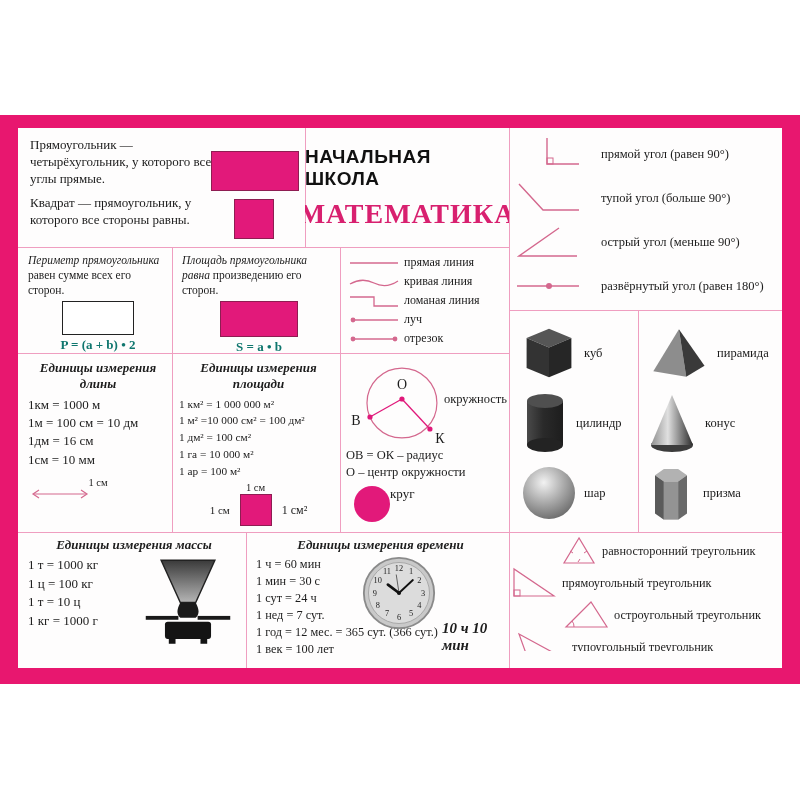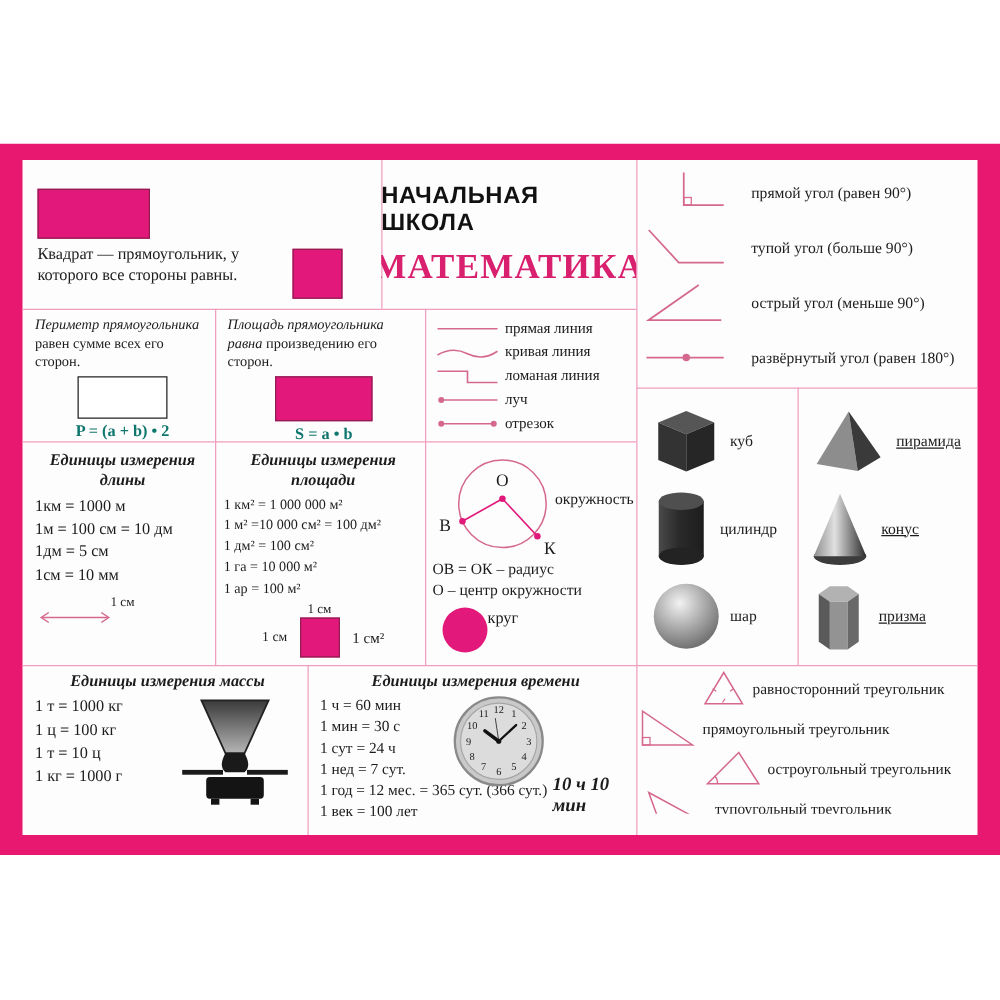--- a/index.html
+++ b/index.html
@@ -65,21 +65,21 @@
   .cell-circle { left:322px; top:225px; width:169px; height:179px; padding:6px 2px 0 6px; }
   .circ-top { display:flex; align-items:center; }
   .circ-label { font-size:12.5px; margin-left:-6px; margin-top:-8px; }
   .circ-text { font-size:12.5px; line-height:1.35; }
   .disk-row { display:flex; align-items:flex-start; gap:0; margin-top:5px; margin-left:8px; }
   .pink-disk { width:36px; height:36px; border-radius:50%; background:#e2197a; }
   .disk-label { font-size:13px; }
 
   
   .cell-solids-l { left:491px; top:182px; width:129px; height:222px; padding:8px 0 0 12px; }
-  .cell-solids-r { left:620px; top:182px; width:144px; height:222px; padding:8px 0 0 8px;text-decoration:underline; }
+  .cell-solids-r { left:620px; top:182px; width:144px; height:222px; padding:8px 0 0 8px; }
   .solid-row { display:flex; align-items:center; height:70px; }
   .solid-label { font-size:12.5px; margin-left:7px; }
 
   
   .cell-mass { left:0; top:404px; width:228px; height:136px; padding:5px 6px 0 10px; }
   .mass-body { display:flex; }
   .mass-rows { width:112px; }
 
   
   .cell-time { left:228px; top:404px; width:263px; height:136px; padding:5px 4px 0 10px; position:absolute; }
@@ -107,20 +107,21 @@
     <div class="divider" style="left:154px;top:119px;width:1px;height:285px;"></div>
     <div class="divider" style="left:322px;top:119px;width:1px;height:285px;"></div>
     <div class="divider" style="left:0;top:225px;width:491px;height:1px;"></div>
     <div class="divider" style="left:491px;top:182px;width:273px;height:1px;"></div>
     <div class="divider" style="left:620px;top:182px;width:1px;height:222px;"></div>
     <div class="divider" style="left:0;top:404px;width:764px;height:1px;"></div>
     <div class="divider" style="left:228px;top:404px;width:1px;height:136px;"></div>
 
     <div class="cell cell-defs">
       <div class="def-row">
+        <div class="def-text">Прямоугольник — четырёхугольник, у которого все углы прямые.</div>
         <div class="shape-rect"></div>
       </div>
       <div class="def-row" style="margin-top:4px;">
         <div class="def-text">Квадрат — прямоугольник, у которого все стороны равны.</div>
         <div class="shape-square"></div>
       </div>
     </div>
 
     <div class="cell cell-title">
       <div class="school">НАЧАЛЬНАЯ ШКОЛА</div>
@@ -219,21 +220,21 @@
             </svg>
         </span>
         <span class="line-label">отрезок</span>
       </div>
     </div>
 
     <div class="cell cell-ulen">
       <div class="unit-heading">Единицы измерения длины</div>
       <div class="unit-row">1км = 1000 м</div>
       <div class="unit-row">1м = 100 см = 10 дм</div>
-      <div class="unit-row">1дм = 5 см</div>
+      <div class="unit-row">1дм = 16 см</div>
       <div class="unit-row">1см = 10 мм</div>
       <div class="len-diagram">
         <div class="cap">1 см</div>
         <svg width="64" height="12" viewBox="0 0 64 12">
           <line class="pink-stroke" x1="6" y1="6" x2="58" y2="6" stroke-width="1.2"></line>
           <path class="pink-stroke" d="M11,2 L5,6 L11,10 M53,2 L59,6 L53,10" stroke-width="1.2"></path>
         </svg>
       </div>
     </div>
 

